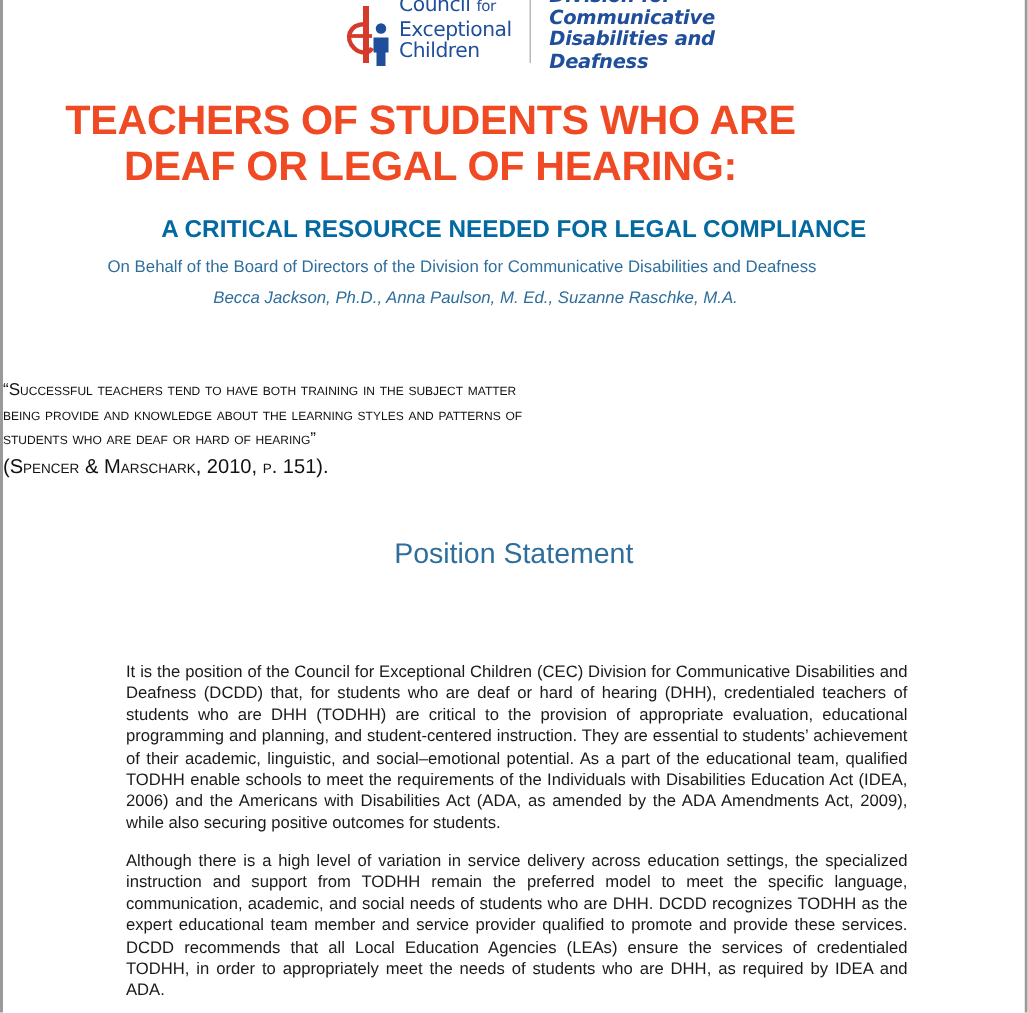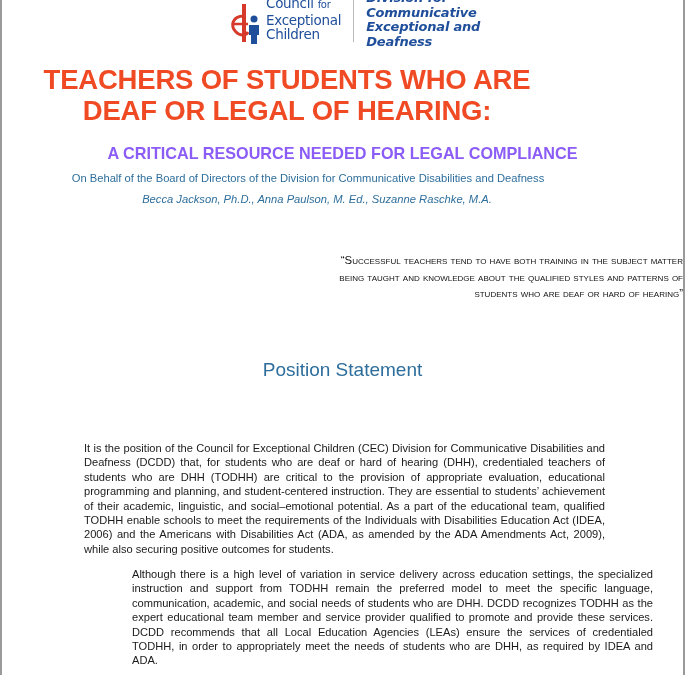--- a/index.html
+++ b/index.html
@@ -87,21 +87,21 @@
       font-size: 27.5px;
       line-height: 31px;
       letter-spacing: -0.2px;
     }
     .subtitle {
       position: absolute;
       top: 143px;
       left: 0;
       width: 681px;
       text-align: center;
-      color: #8b5cf6;
+      color: #0369a1;
       font-weight: bold;
       font-size: 16.2px;
       line-height: 20px;
     }
     .behalf {
       position: absolute;
       top: 170px;
       left: 0;
       width: 612px;
       text-align: center;
@@ -118,21 +118,21 @@
       color: #2e6e9c;
       font-style: italic;
       font-size: 11.2px;
       line-height: 16px;
     }
     .quote {
       position: absolute;
       top: 252px;
       left: 0;
       width: 681px;
-      text-align: right;
+      text-align: left;
       color: #111111;
       font-size: 11.4px;
       line-height: 16.6px;
       font-variant: small-caps;
     }
     .quote .cite {
       font-size: 13.4px;
       line-height: 17px;
     }
     .position-heading {
@@ -150,21 +150,21 @@
       position: absolute;
       left: 82px;
       width: 521px;
       color: #1a1a1a;
       font-size: 11.1px;
       line-height: 14.4px;
       text-align: justify;
       margin: 0;
     }
     .para1 { top: 441px; }
-    .para2 { top: 567px; margin-left: 48px; }
+    .para2 { top: 567px; }
   </style>
 </head>
 <body>
 
 <div class="left-edge"></div>
 <div class="right-edge"></div>
 
 <div class="page">
 
   <div class="logo-row">
@@ -181,38 +181,39 @@
     </div>
     <div class="cec-text">
       <div><span>Council</span> <span class="small">for</span></div>
       <div>Exceptional</div>
       <div>Children</div>
     </div>
     <div class="divider"></div>
     <div class="dcdd-text">
       <div>Division for</div>
       <div>Communicative</div>
-      <div>Exceptional and</div>
+      <div>Disabilities and</div>
       <div>Deafness</div>
     </div>
   </div>
 
   <div class="title">
     <div>TEACHERS OF STUDENTS WHO ARE</div>
     <div>DEAF OR LEGAL OF HEARING:</div>
   </div>
 
   <div class="subtitle">A CRITICAL RESOURCE NEEDED FOR LEGAL COMPLIANCE</div>
   <div class="behalf">On Behalf of the Board of Directors of the Division for Communicative Disabilities and Deafness</div>
   <div class="authors">Becca Jackson, Ph.D., Anna Paulson, M. Ed., Suzanne Raschke, M.A.</div>
 
   <div class="quote">
     <div>“Successful teachers tend to have both training in the subject matter</div>
-    <div>being taught and knowledge about the qualified styles and patterns of</div>
+    <div>being provide and knowledge about the learning styles and patterns of</div>
     <div>students who are deaf or hard of hearing”</div>
+    <div class="cite">(Spencer &amp; Marschark, 2010, p. 151).</div>
   </div>
 
   <div class="position-heading">Position Statement</div>
 
   <p class="body-para para1">It is the position of the Council for Exceptional Children (CEC) Division for Communicative Disabilities and Deafness (DCDD) that, for students who are deaf or hard of hearing (DHH), credentialed teachers of students who are DHH (TODHH) are critical to the provision of appropriate evaluation, educational programming and planning, and student-centered instruction. They are essential to students’ achievement of their academic, linguistic, and social–emotional potential. As a part of the educational team, qualified TODHH enable schools to meet the requirements of the Individuals with Disabilities Education Act (IDEA, 2006) and the Americans with Disabilities Act (ADA, as amended by the ADA Amendments Act, 2009), while also securing positive outcomes for students.</p>
   <p class="body-para para2">Although there is a high level of variation in service delivery across education settings, the specialized instruction and support from TODHH remain the preferred model to meet the specific language, communication, academic, and social needs of students who are DHH. DCDD recognizes TODHH as the expert educational team member and service provider qualified to promote and provide these services. DCDD recommends that all Local Education Agencies (LEAs) ensure the services of credentialed TODHH, in order to appropriately meet the needs of students who are DHH, as required by IDEA and ADA.</p>
 
 </div>
 
 </body></html>

